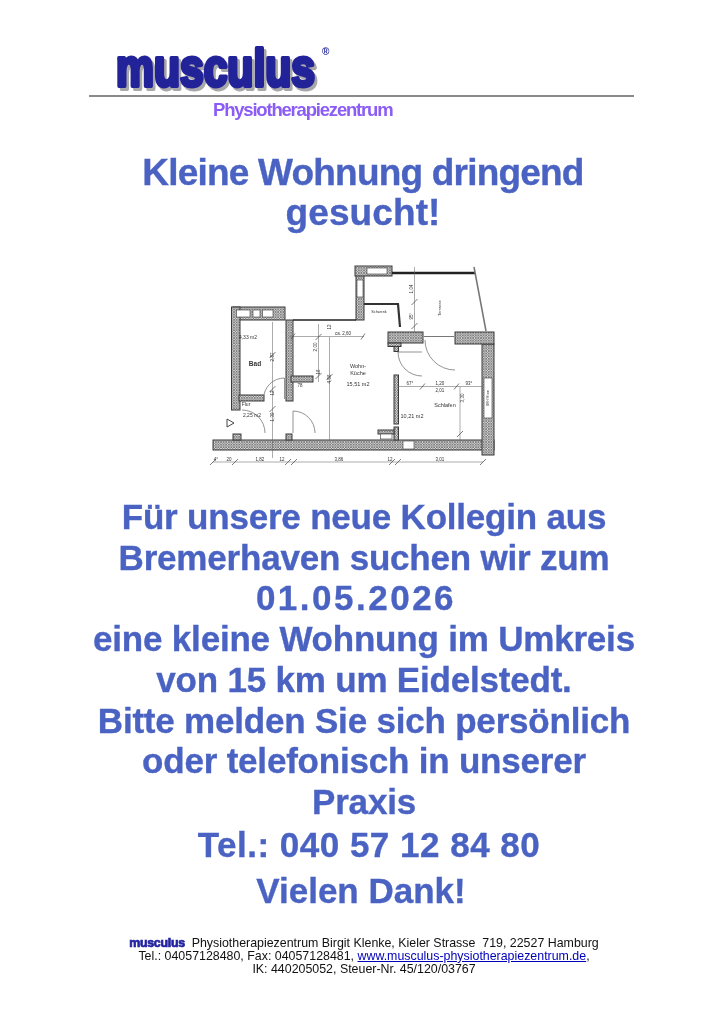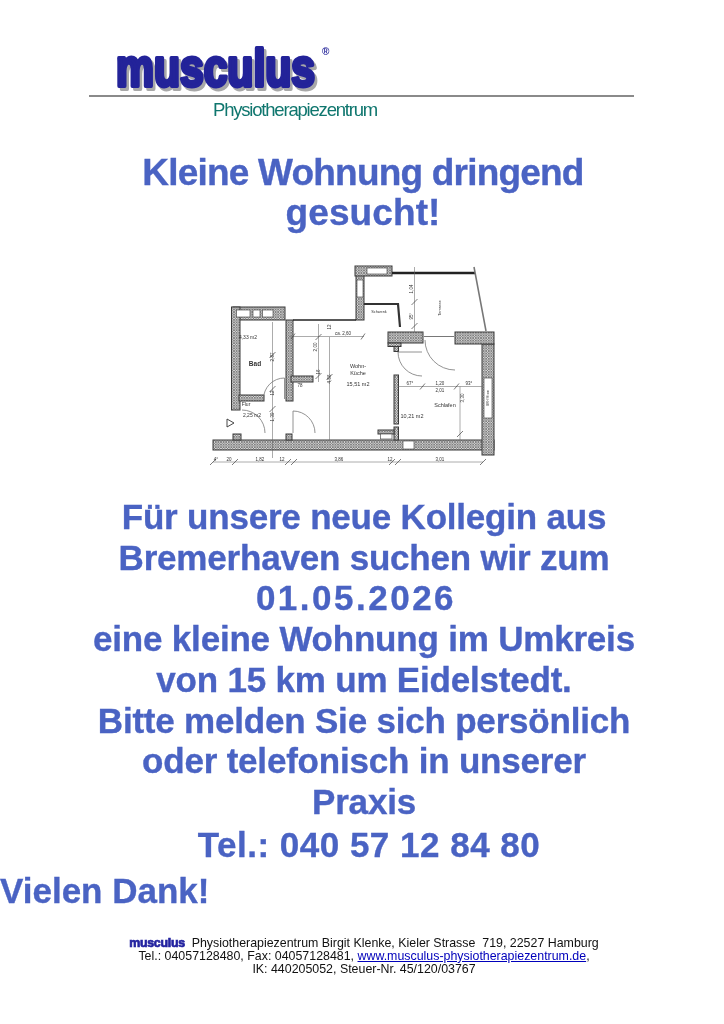--- a/index.html
+++ b/index.html
@@ -6,22 +6,22 @@
   body{width:724px;height:1024px;background:#ffffff;position:relative;overflow:hidden;
        font-family:"Liberation Sans",sans-serif;}
   .abs{position:absolute;}
   .blue{color:#4a63c3;font-weight:bold;-webkit-text-stroke:0.35px #4a63c3;}
   #headline{left:0;top:152.5px;width:726px;text-align:center;font-size:37px;line-height:40.2px;
             letter-spacing:-0.8px;}
   #bodytext{left:0;top:497px;width:728px;text-align:center;font-size:35px;line-height:40.7px;
             letter-spacing:-0.2px;}
   #num{letter-spacing:2.5px;padding-right:16px;text-align:right;}
   #tel{left:0;top:824.5px;width:738px;text-align:center;font-size:35px;line-height:40px;letter-spacing:0.5px;}
-  #dank{left:0;top:871.3px;width:722px;text-align:left;font-size:35px;line-height:40px;}
-  #ptz{left:213px;top:99px;font-size:18.5px;font-weight:normal;color:#0f766e;letter-spacing:-1.2px;}
+  #dank{left:0;top:871.3px;width:722px;text-align:center;font-size:35px;line-height:40px;}
+  #ptz{left:213px;top:99px;font-size:18.5px;font-weight:bold;color:#8b5cf6;letter-spacing:-1.2px;}
   #rule{left:89px;top:95px;width:545px;height:2px;background:#8a8a8a;}
   #footer{left:0;top:937px;width:728px;text-align:center;font-size:12.4px;line-height:12.9px;color:#111;}
   #footer a{color:#0000bb;text-decoration:underline;}
   .flogo{color:#2323a0;font-weight:bold;letter-spacing:-0.3px;-webkit-text-stroke:0.7px #2323a0;}
 </style>
 </head>
 <body>
 
 <svg class="abs" style="left:108px;top:40px;" width="236" height="56" viewBox="0 0 236 56">
   <g font-family="Liberation Sans,sans-serif" font-weight="bold" font-size="51">

